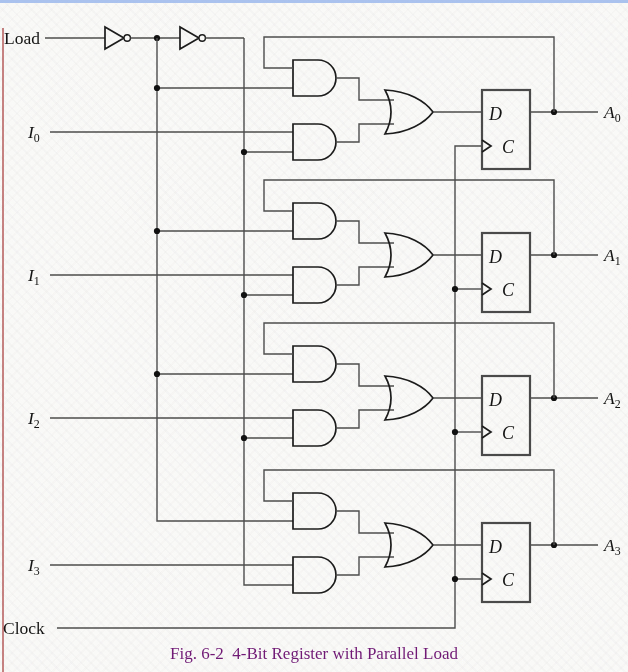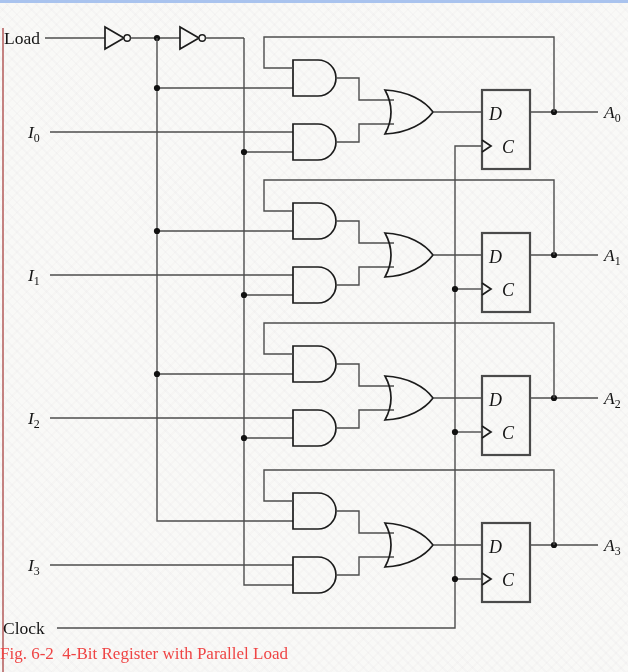--- a/index.html
+++ b/index.html
@@ -22,22 +22,23 @@
   }
   .left-border {
     position: absolute; left: 2px; top: 28px; bottom: 0; width: 2px;
     opacity: 0.75;
   }
   #circuit-svg { position: absolute; left: 0; top: 0; }
   .caption {
     position: absolute;
     left: 0; right: 0;
     top: 644px;
+    text-align: center;
     font-size: 17px;
-    color: #ef4444;
+    color: #701a75;
     white-space: pre;
   }
   svg text { font-family: "Liberation Serif", serif; }
 </style>
 </head>
 <body style="background: rgb(249, 249, 247);">
 
 <div class="texture"></div>
 <div class="top-border" style="background: rgb(169, 195, 238);"></div>
 <div class="left-border" style="background: rgb(179, 90, 90);"></div>

